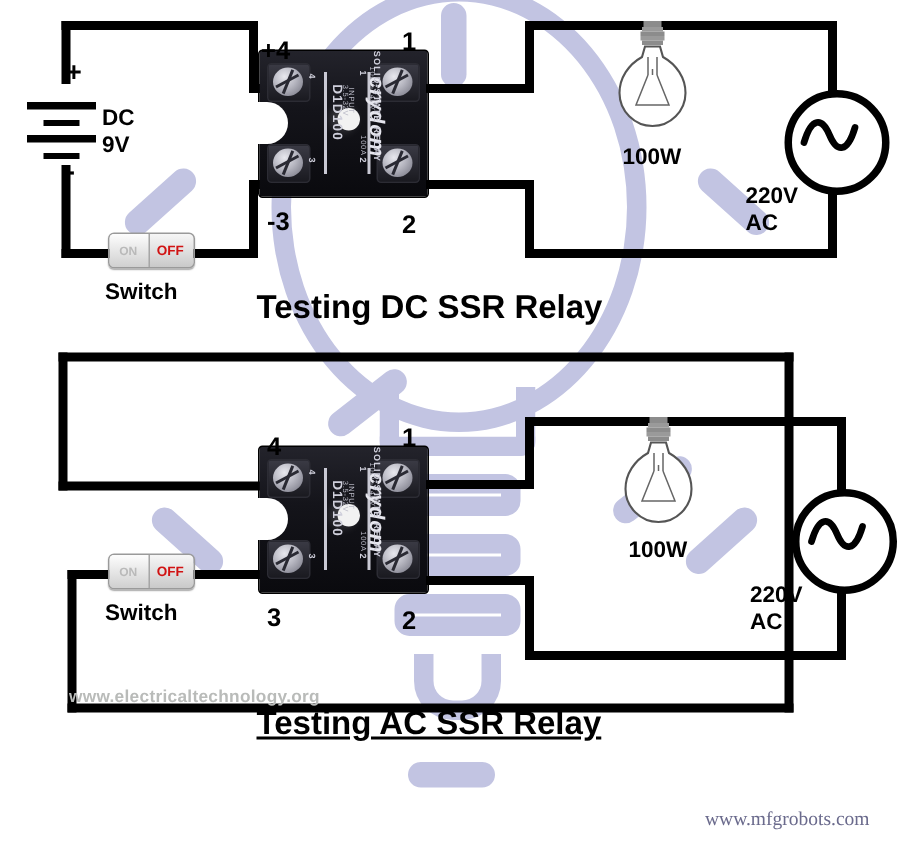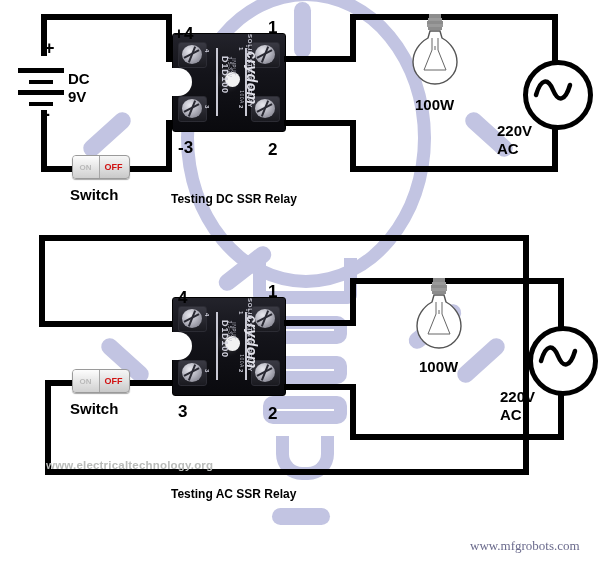--- a/index.html
+++ b/index.html
@@ -21,21 +21,21 @@
             font-family:"Liberation Serif",serif;}
 
   
   .w{position:absolute;background:#000;}
   .wh{height:6px;} .wv{width:6px;}
 
   
   .lbl{position:absolute;font-weight:bold;white-space:nowrap;}
   .t-num{font-size:17px;}
   .t-sm{font-size:14px;}
-  .t-cap{font-size:12px;}
+  .t-cap{font-size:22px;}
   .t-title{font-size:25px;color:#1f23cf;letter-spacing:.1px;}
 
   
   .batt{position:absolute;}
   .batt .pl{position:absolute;background:#000;}
 
   
   .sw{position:absolute;width:56px;height:22px;border-radius:4px;
       background:linear-gradient(180deg,#f6f6f6 0%,#e3e3e3 45%,#c9c9c9 100%);
       border:1px solid #9a9a9a;box-shadow:0 1px 1px rgba(0,0,0,.35);
@@ -289,18 +289,18 @@
     <div class="acsrc" style="left:528px;top:326px;">
       <svg viewBox="0 0 50 50" style="width:50px;height:50px;">
         <path d="M8 30 C13 13, 20 13, 25 25 C30 37, 37 37, 42 20" fill="none" stroke="#000" stroke-width="4.5" stroke-linecap="round"></path>
       </svg>
     </div>
     <div class="lbl t-sm" style="left:500px;top:388px;font-size:15px;">220V</div>
     <div class="lbl t-sm" style="left:500px;top:406px;font-size:15px;">AC</div>
 
     <div class="wm-text" style="left:46px;top:459px;">www.electricaltechnology.org</div>
 
-    <div class="lbl t-cap" style="left:171px;top:487px;">Testing AC SSR Relay</div>
+    <div class="lbl t-cap" style="left:171px;top:469px;text-decoration:underline;">Testing AC SSR Relay</div>
   </div>
 
   <div class="wm-text2" style="left:470px;top:538px;">www.mfgrobots.com</div>
 
 </div>
 
 </body></html>

